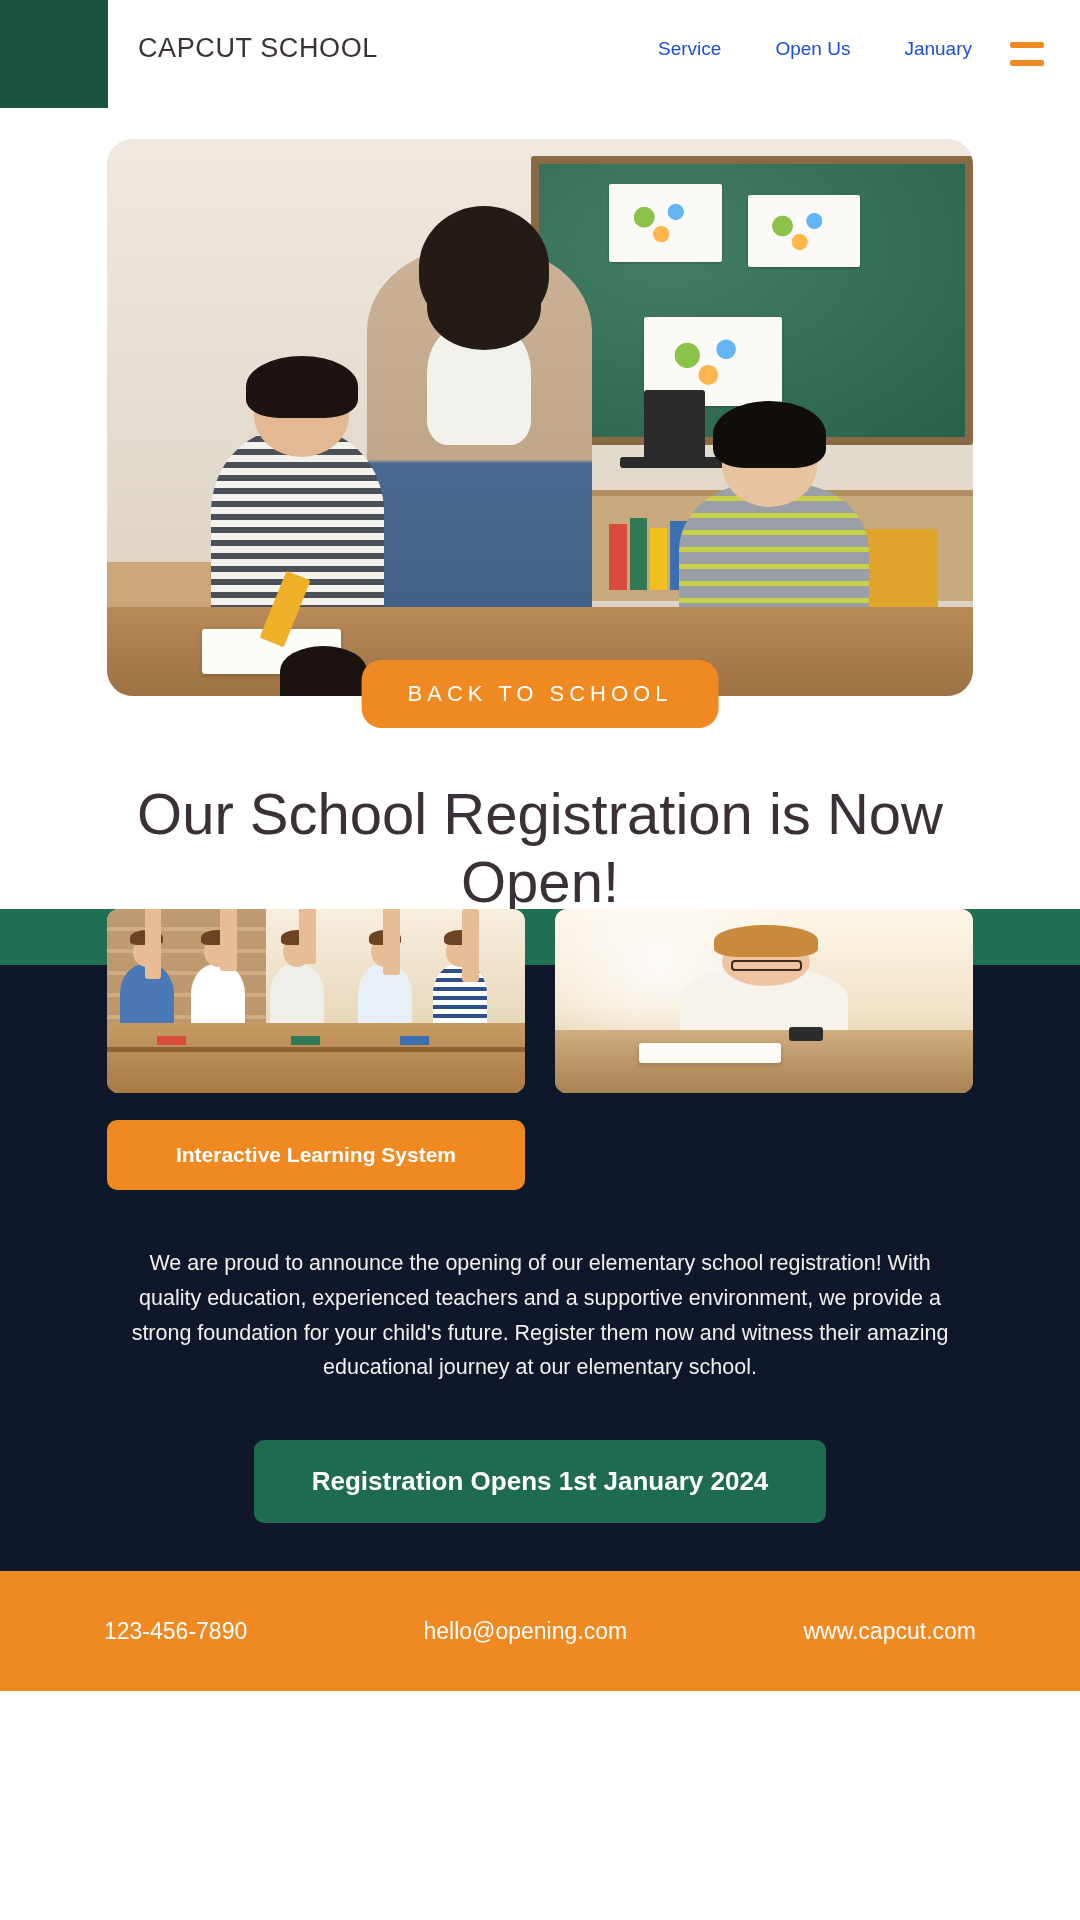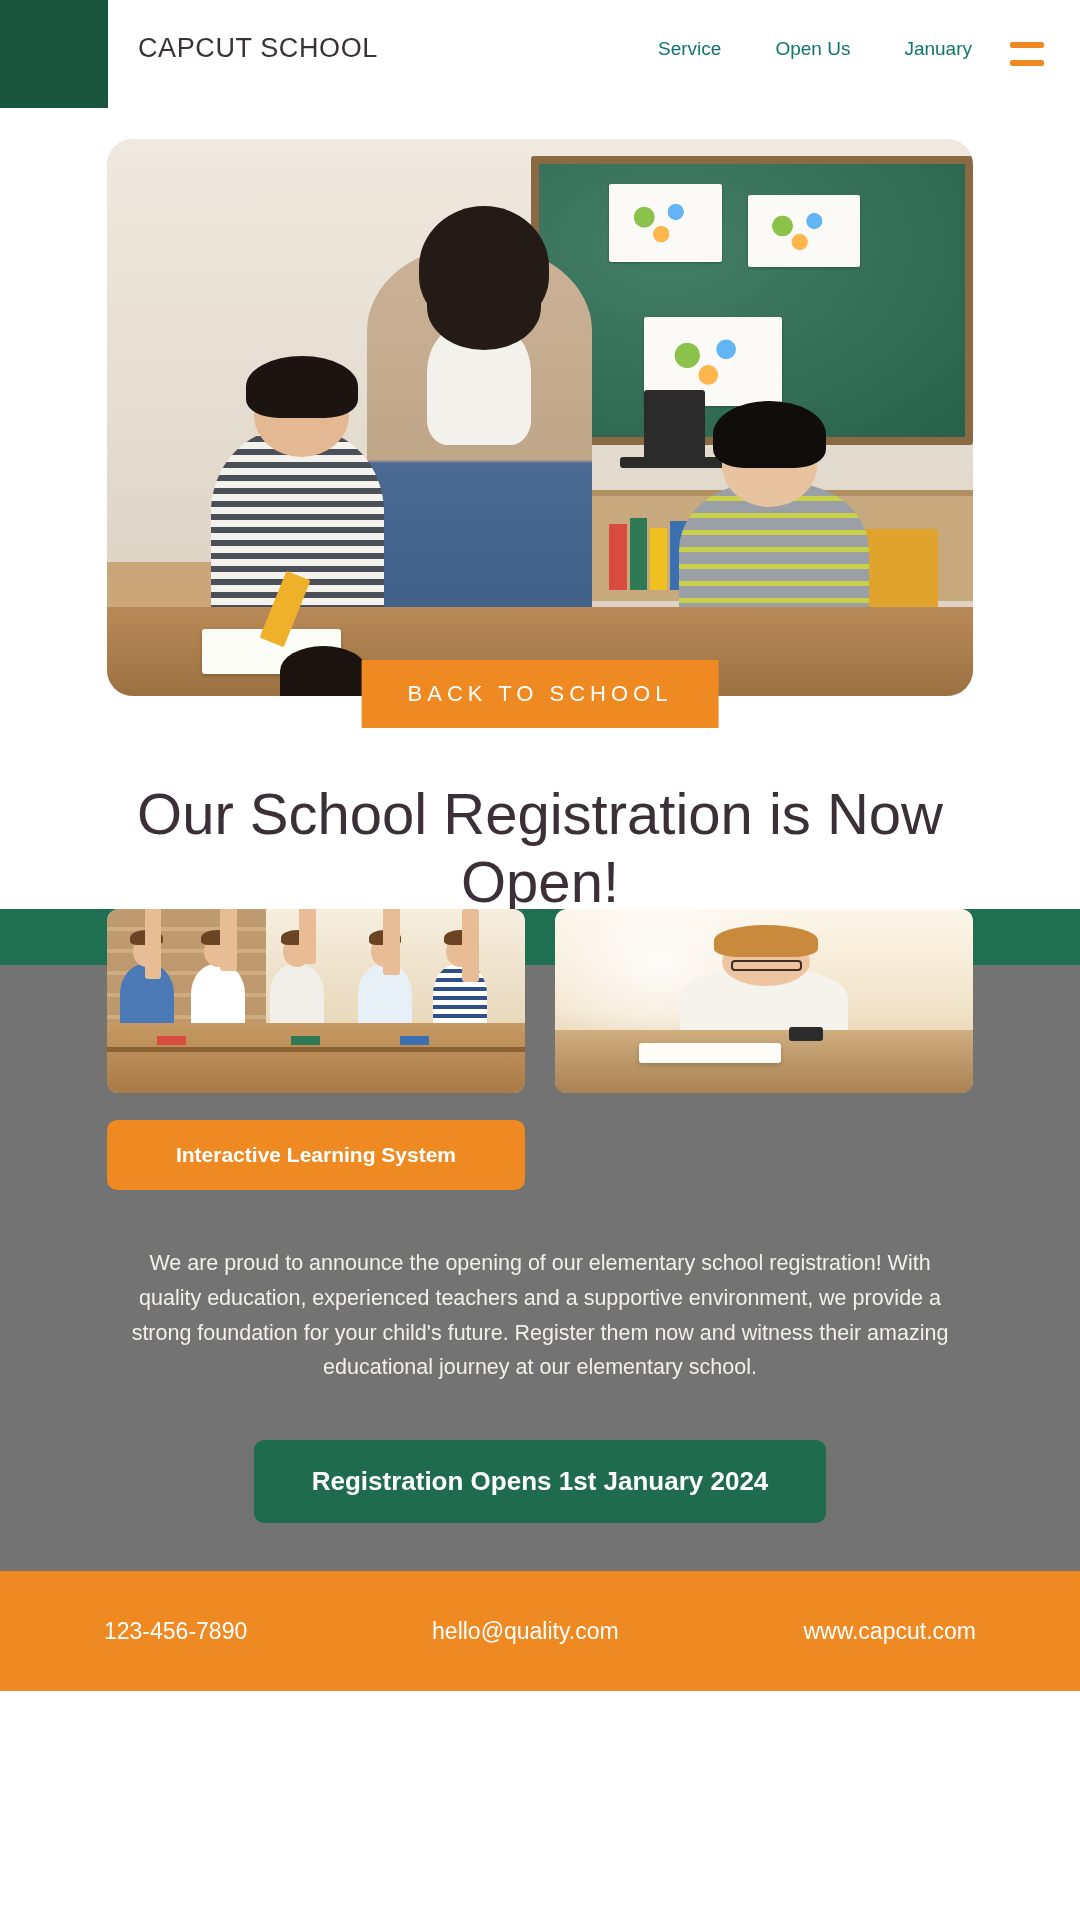--- a/index.html
+++ b/index.html
@@ -39,21 +39,21 @@
   }
   .nav {
     position: absolute;
     right: 108px; top: 38px;
     display: flex;
     align-items: center;
     gap: 54px;
   }
   .nav a {
     font-size: 19px;
-    color: #0f766e;
+    color: #1d4ed8;
     text-decoration: none;
     white-space: nowrap;
   }
   .burger {
     position: absolute;
     right: 36px; top: 42px;
     width: 34px; height: 24px;
     display: flex;
     flex-direction: column;
     justify-content: space-between;
@@ -216,42 +216,42 @@
     background:#1b1310; border-radius:50% 50% 0 0;
   }
 
   .hero-badge {
     position: absolute;
     left: 50%; bottom: -32px;
     transform: translateX(-50%);
     background: #ef8a22;
     color: #ffffff;
     padding: 21px 46px;
-    border-radius: 1px;
+    border-radius: 20px;
     font-size: 22px;
     letter-spacing: 5px;
     font-weight: 400;
     white-space: nowrap;
   }
 
   
   .headline {
     margin: 84px 90px 0 90px;
     text-align: center;
     font-size: 58px;
     line-height: 1.18;
     font-weight: normal;
     color: #3b3037;
   }
 
   
   .green {
     position: relative;
     margin-top: 66px;
-    background: #737373;
+    background: #0f172a;
     padding-bottom: 48px;
   }
   .green-top-strip {
     position: absolute;
     left: 0; top: 0; right: 0;
     height: 56px;
     background: #1f7053;
   }
   .cards {
     position: relative;
@@ -507,17 +507,17 @@
       </div>
     </div>
 
     <div class="green-text">We are proud to announce the opening of our elementary school registration! With quality education, experienced teachers and a supportive environment, we provide a strong foundation for your child's future. Register them now and witness their amazing educational journey at our elementary school.</div>
 
     <div class="reg-pill">Registration Opens 1st January 2024</div>
   </div>
 
   <div class="footer">
     <div>123-456-7890</div>
-    <div>hello@quality.com</div>
+    <div>hello@opening.com</div>
     <div>www.capcut.com</div>
   </div>
 
 </div>
 
 </body></html>

